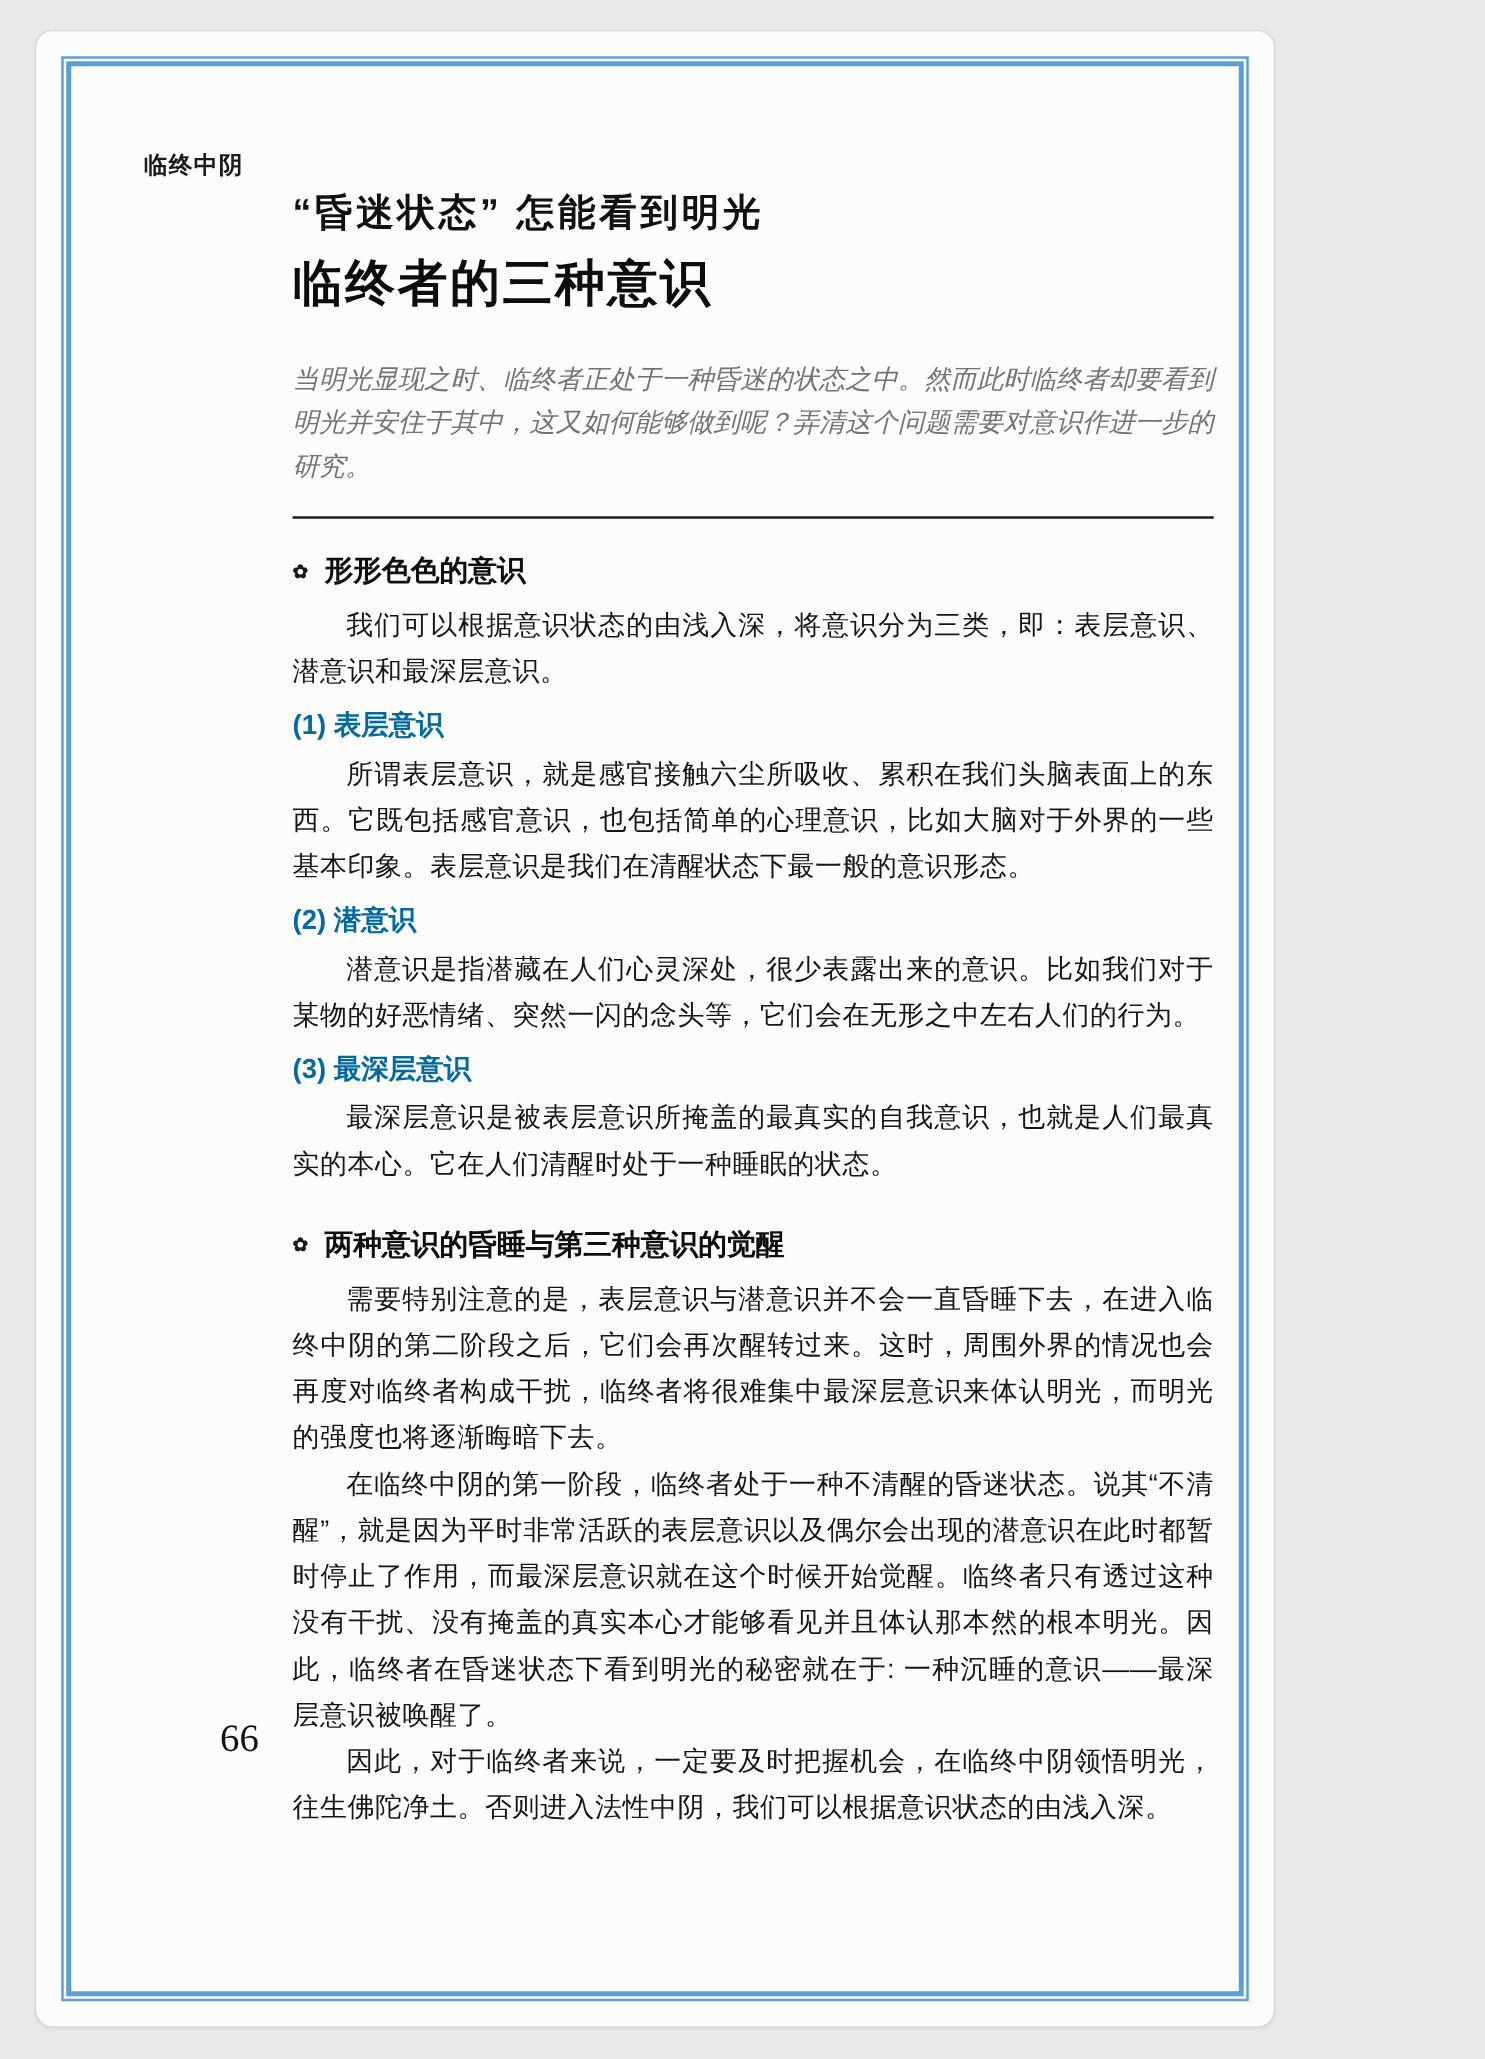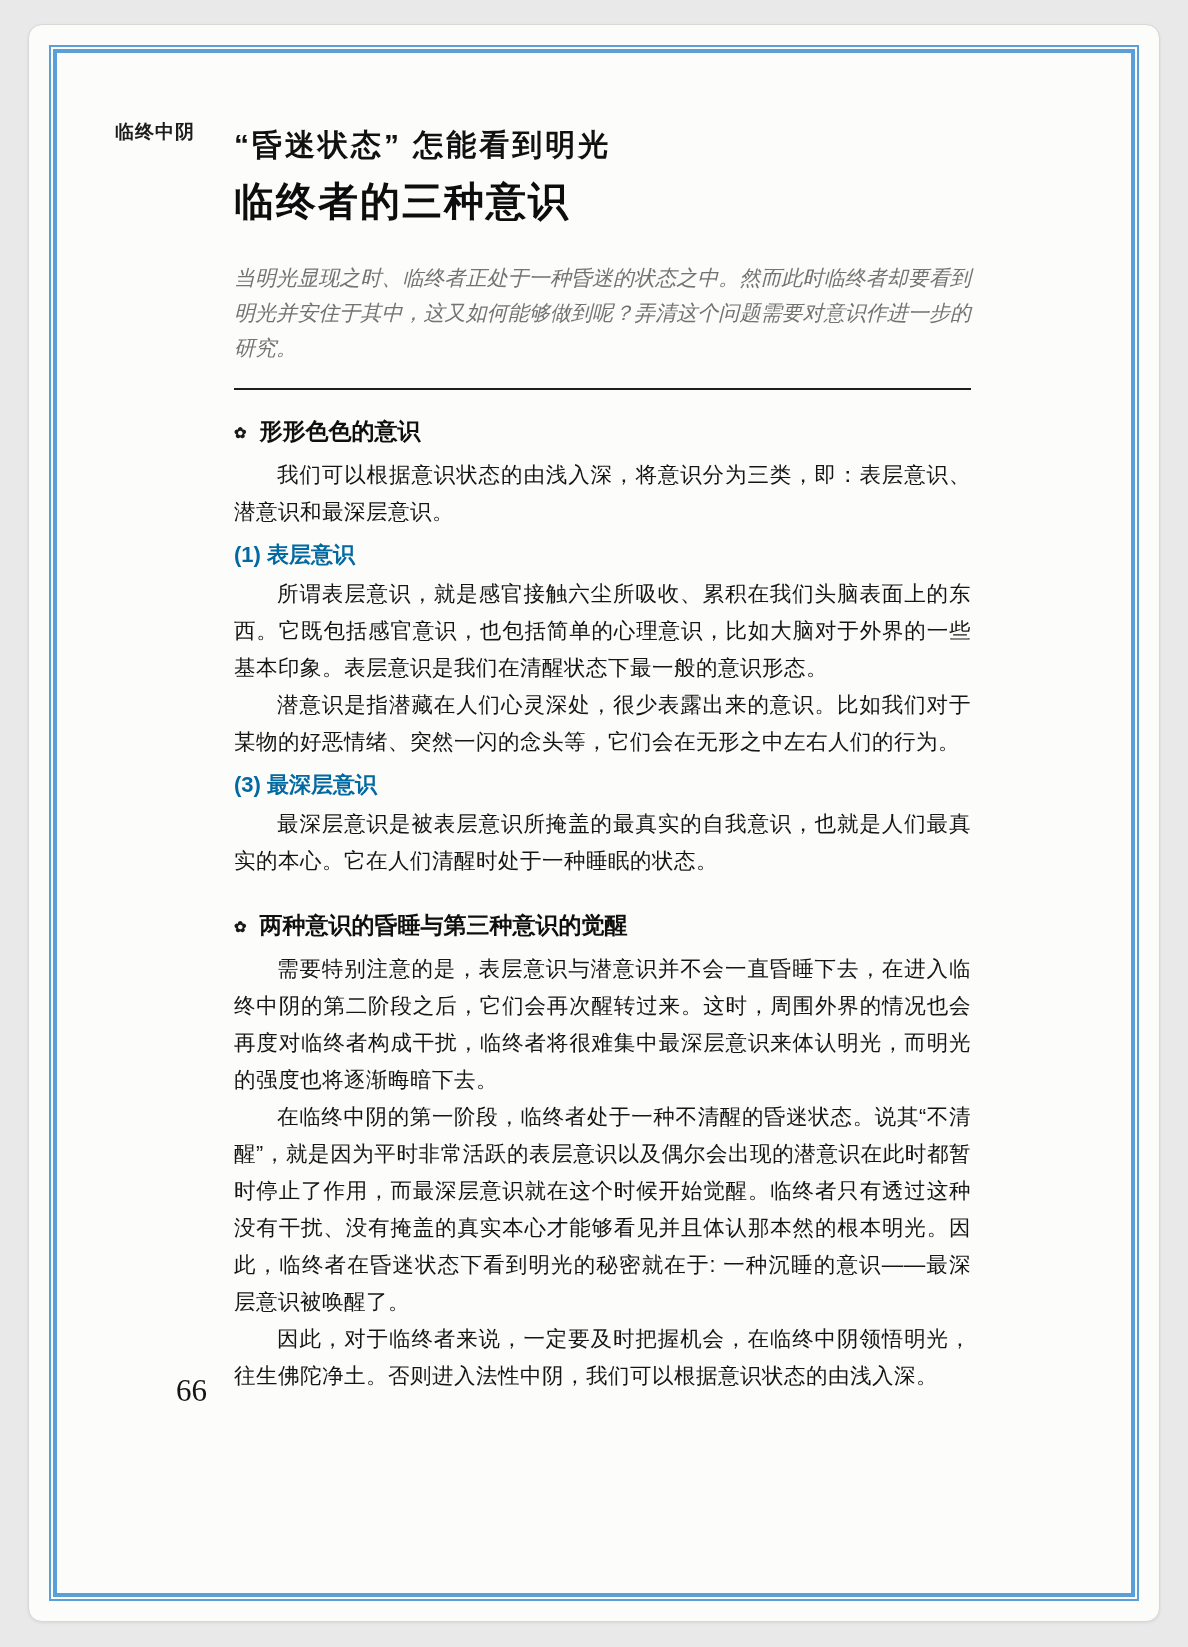--- a/index.html
+++ b/index.html
@@ -8,21 +8,21 @@
     font-family: "Liberation Sans", sans-serif;
     background: #e9e9e9;
     overflow: hidden;
   }
   .stage { position: relative; width: 1188px; height: 1647px; }
 
   
   .page {
     position: absolute;
     left: 28px; top: 24px;
-    width: 1132px; height: 1598px;
+    width: 992px; height: 1598px;
     background: #fcfcfb;
     border: 1px solid #d8d8d8;
     border-radius: 14px;
     box-shadow: 0 1px 3px rgba(0,0,0,0.08);
   }
 
   
   .frame-outer {
     position: absolute; inset: 20px;
     border: 2px solid #5b9fd8;
@@ -36,21 +36,21 @@
     position: absolute;
     left: 86px; top: 94px;
     font-size: 19px;
     font-weight: bold;
     color: #1c1c1c;
     letter-spacing: 1px;
   }
 
   .content {
     position: absolute;
-    left: 205px; top: 100px;
+    left: 205px; top: 125px;
     width: 737px;
     color: #161616;
   }
 
   .subtitle {
     font-size: 30px;
     font-weight: bold;
     letter-spacing: 3px;
     color: #111;
   }
@@ -146,20 +146,21 @@
 
       <div id="sections">
           <div class="section">
             <div class="section-heading">
               <span class="flower-icon">✿</span>
               <span>形形色色的意识</span>
             </div>
             <p class="body-p">我们可以根据意识状态的由浅入深，将意识分为三类，即：表层意识、潜意识和最深层意识。</p>
             <div class="sub-h">(1) 表层意识</div>
             <p class="body-p">所谓表层意识，就是感官接触六尘所吸收、累积在我们头脑表面上的东西。它既包括感官意识，也包括简单的心理意识，比如大脑对于外界的一些基本印象。表层意识是我们在清醒状态下最一般的意识形态。</p>
+            <div class="sub-h">(2) 潜意识</div>
             <p class="body-p">潜意识是指潜藏在人们心灵深处，很少表露出来的意识。比如我们对于某物的好恶情绪、突然一闪的念头等，它们会在无形之中左右人们的行为。</p>
             <div class="sub-h">(3) 最深层意识</div>
             <p class="body-p">最深层意识是被表层意识所掩盖的最真实的自我意识，也就是人们最真实的本心。它在人们清醒时处于一种睡眠的状态。</p>
           </div>
           <div class="section">
             <div class="section-heading">
               <span class="flower-icon">✿</span>
               <span>两种意识的昏睡与第三种意识的觉醒</span>
             </div>
             <p class="body-p">需要特别注意的是，表层意识与潜意识并不会一直昏睡下去，在进入临终中阴的第二阶段之后，它们会再次醒转过来。这时，周围外界的情况也会再度对临终者构成干扰，临终者将很难集中最深层意识来体认明光，而明光的强度也将逐渐晦暗下去。</p>

